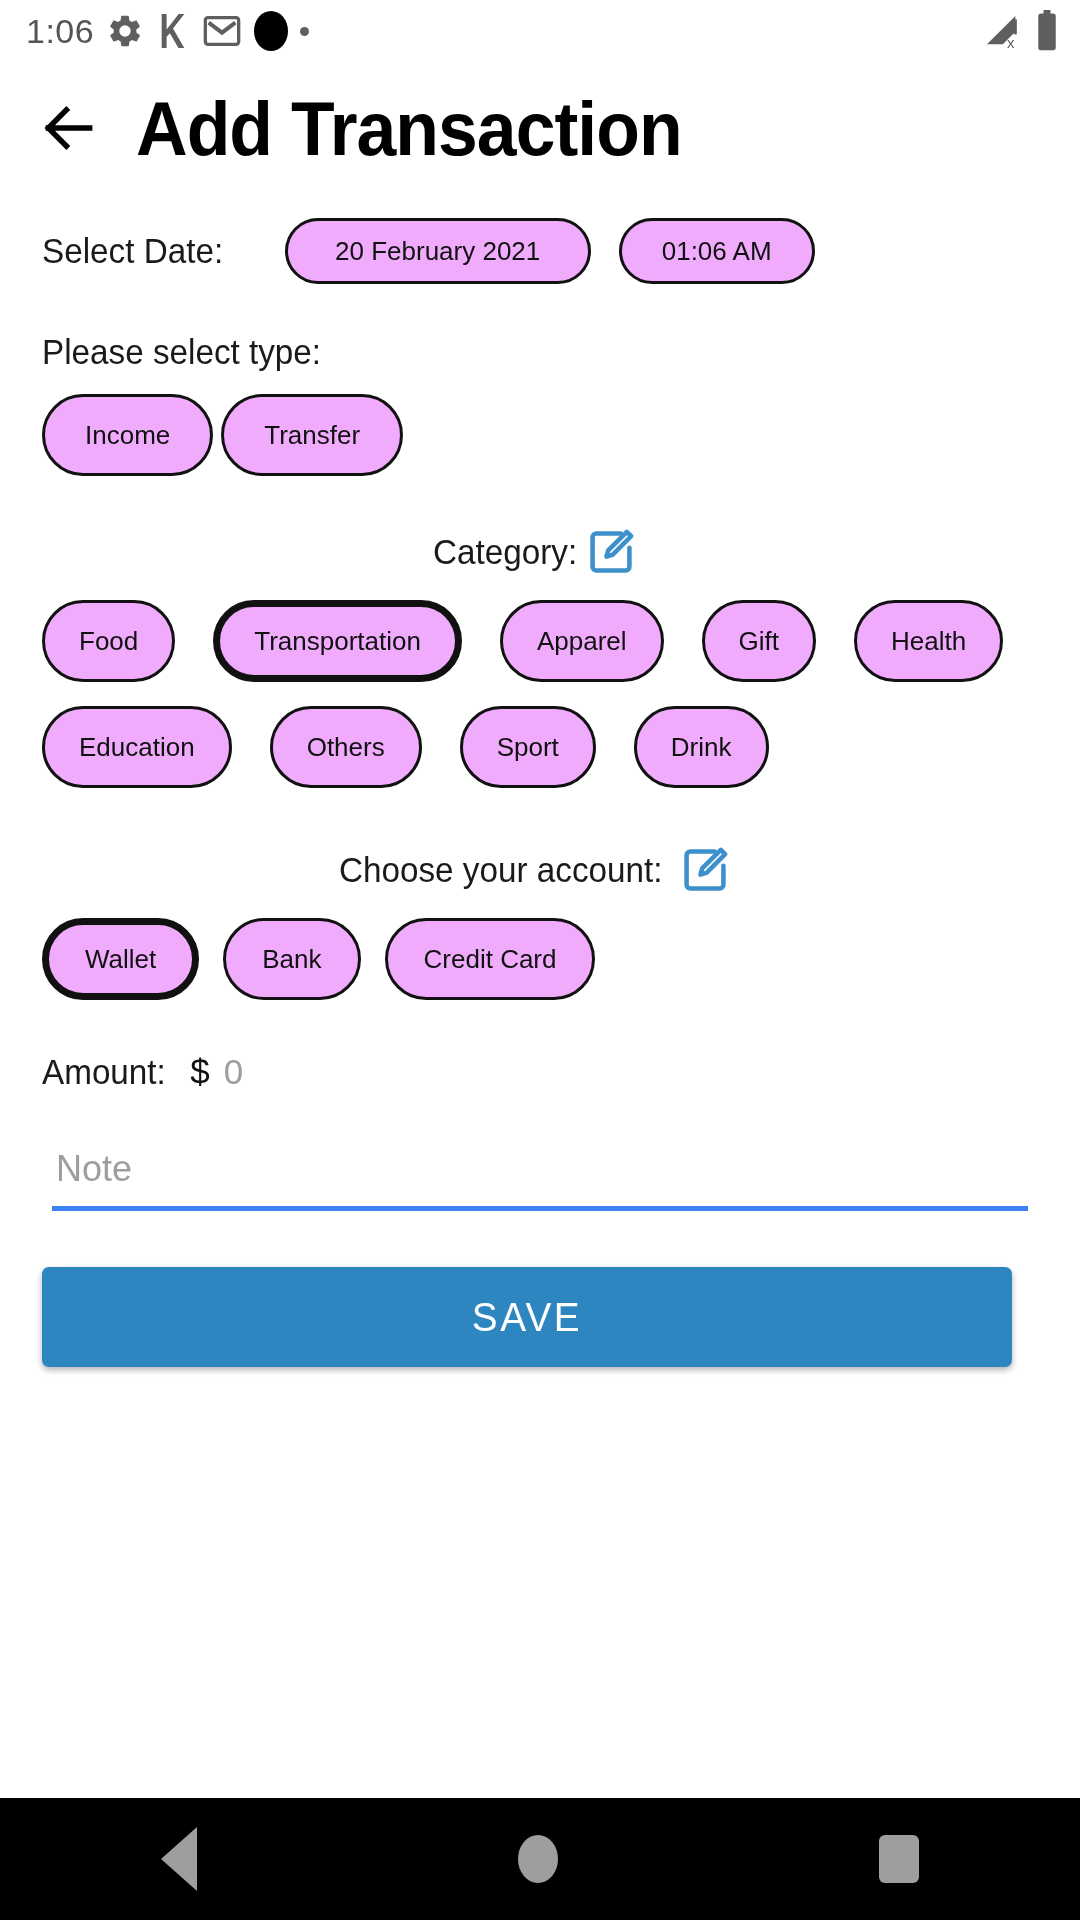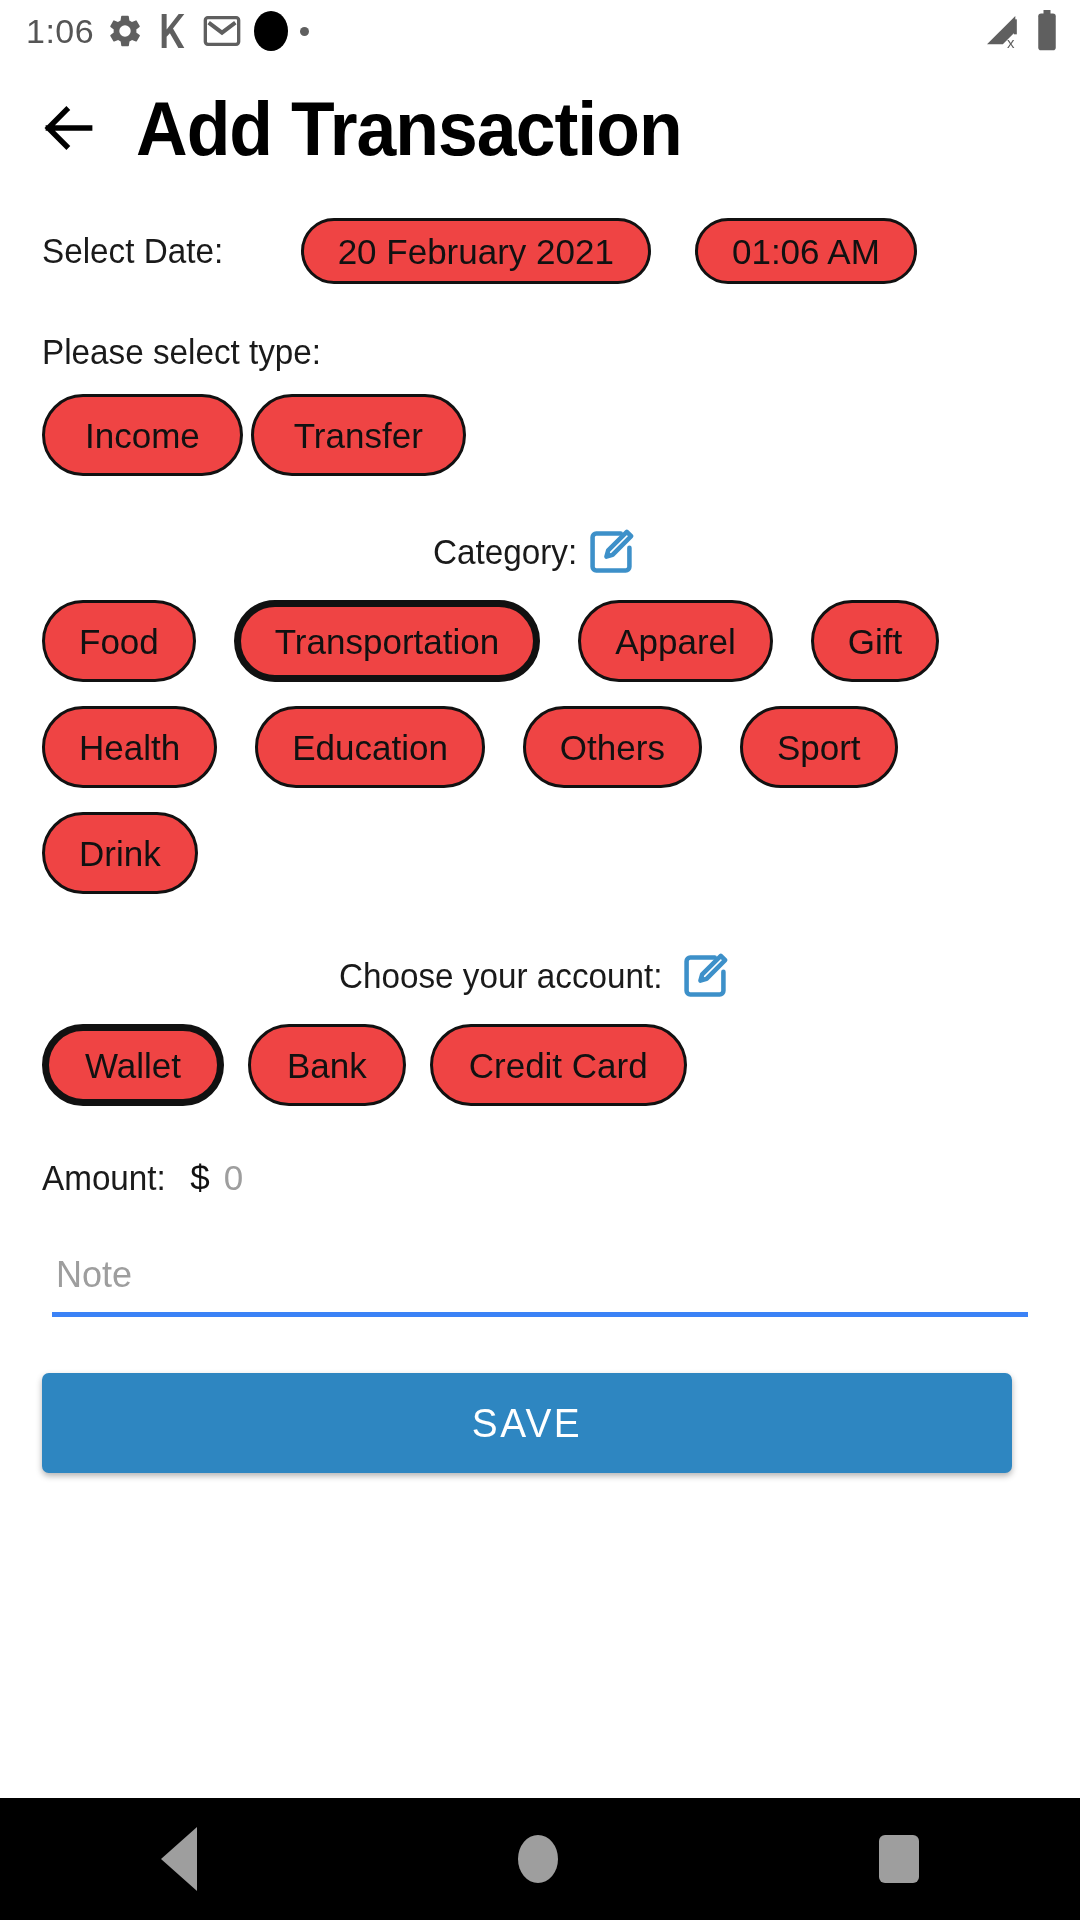--- a/index.html
+++ b/index.html
@@ -79,34 +79,34 @@
     transform-origin: left center;
     white-space: nowrap;
   }
 
   .row { display: flex; align-items: center; }
 
   
   .pill {
     border: 3px solid #111111;
     border-radius: 60px;
-    background: #ef4444;
-    font-size: 35px;
+    background: #f0abfc;
+    font-size: 26px;
     color: #111111;
     display: inline-flex;
     align-items: center;
     justify-content: center;
     white-space: nowrap;
     cursor: pointer;
     line-height: 1;
   }
   .pill.selected { border-width: 7px; }
 
   
-  .date-row { margin-top: 24px; gap: 44px; }
+  .date-row { margin-top: 24px; gap: 28px; }
   .date-row .pill { height: 66px; padding: 0 34px; }
   .date-pill { min-width: 306px; }
   .time-pill { min-width: 196px; }
 
   
   .section-label-type { margin-top: 48px; }
   .type-row { margin-top: 22px; gap: 8px; }
   .type-row .pill { height: 82px; padding: 0 40px; min-width: 164px; }
 
   

